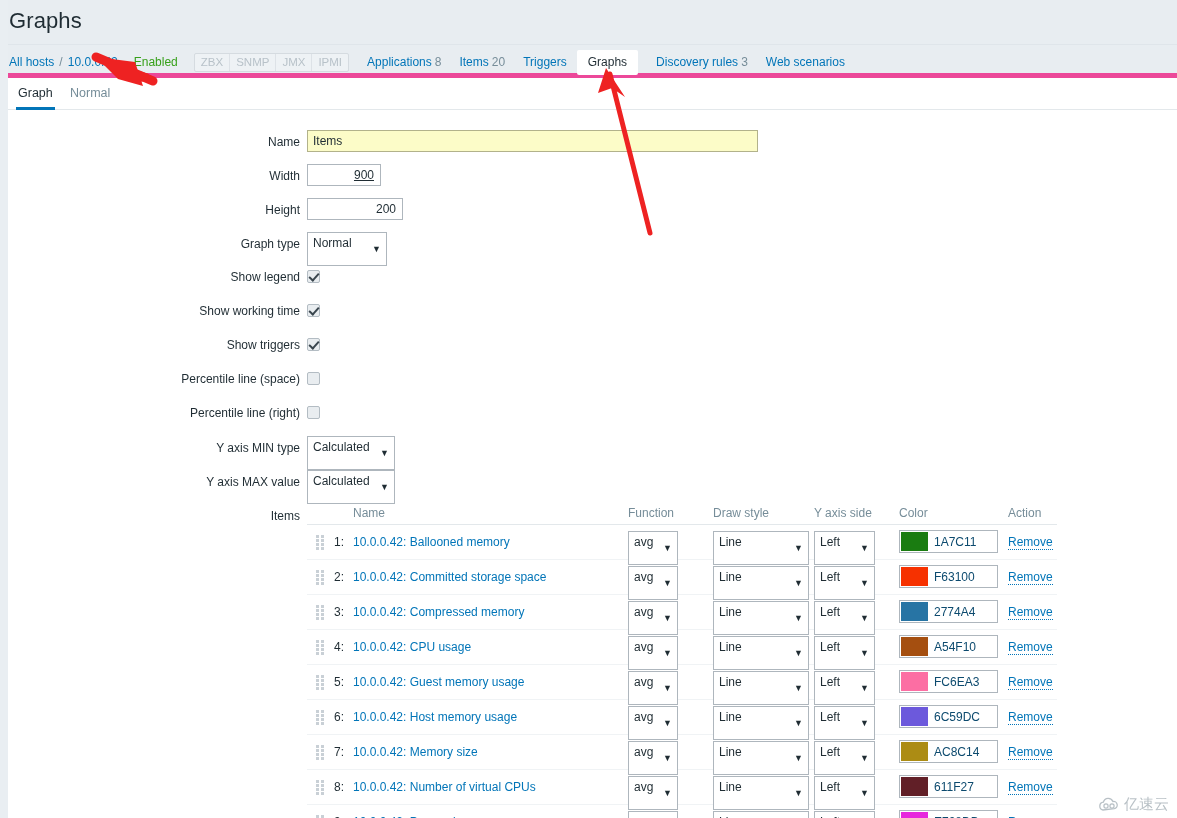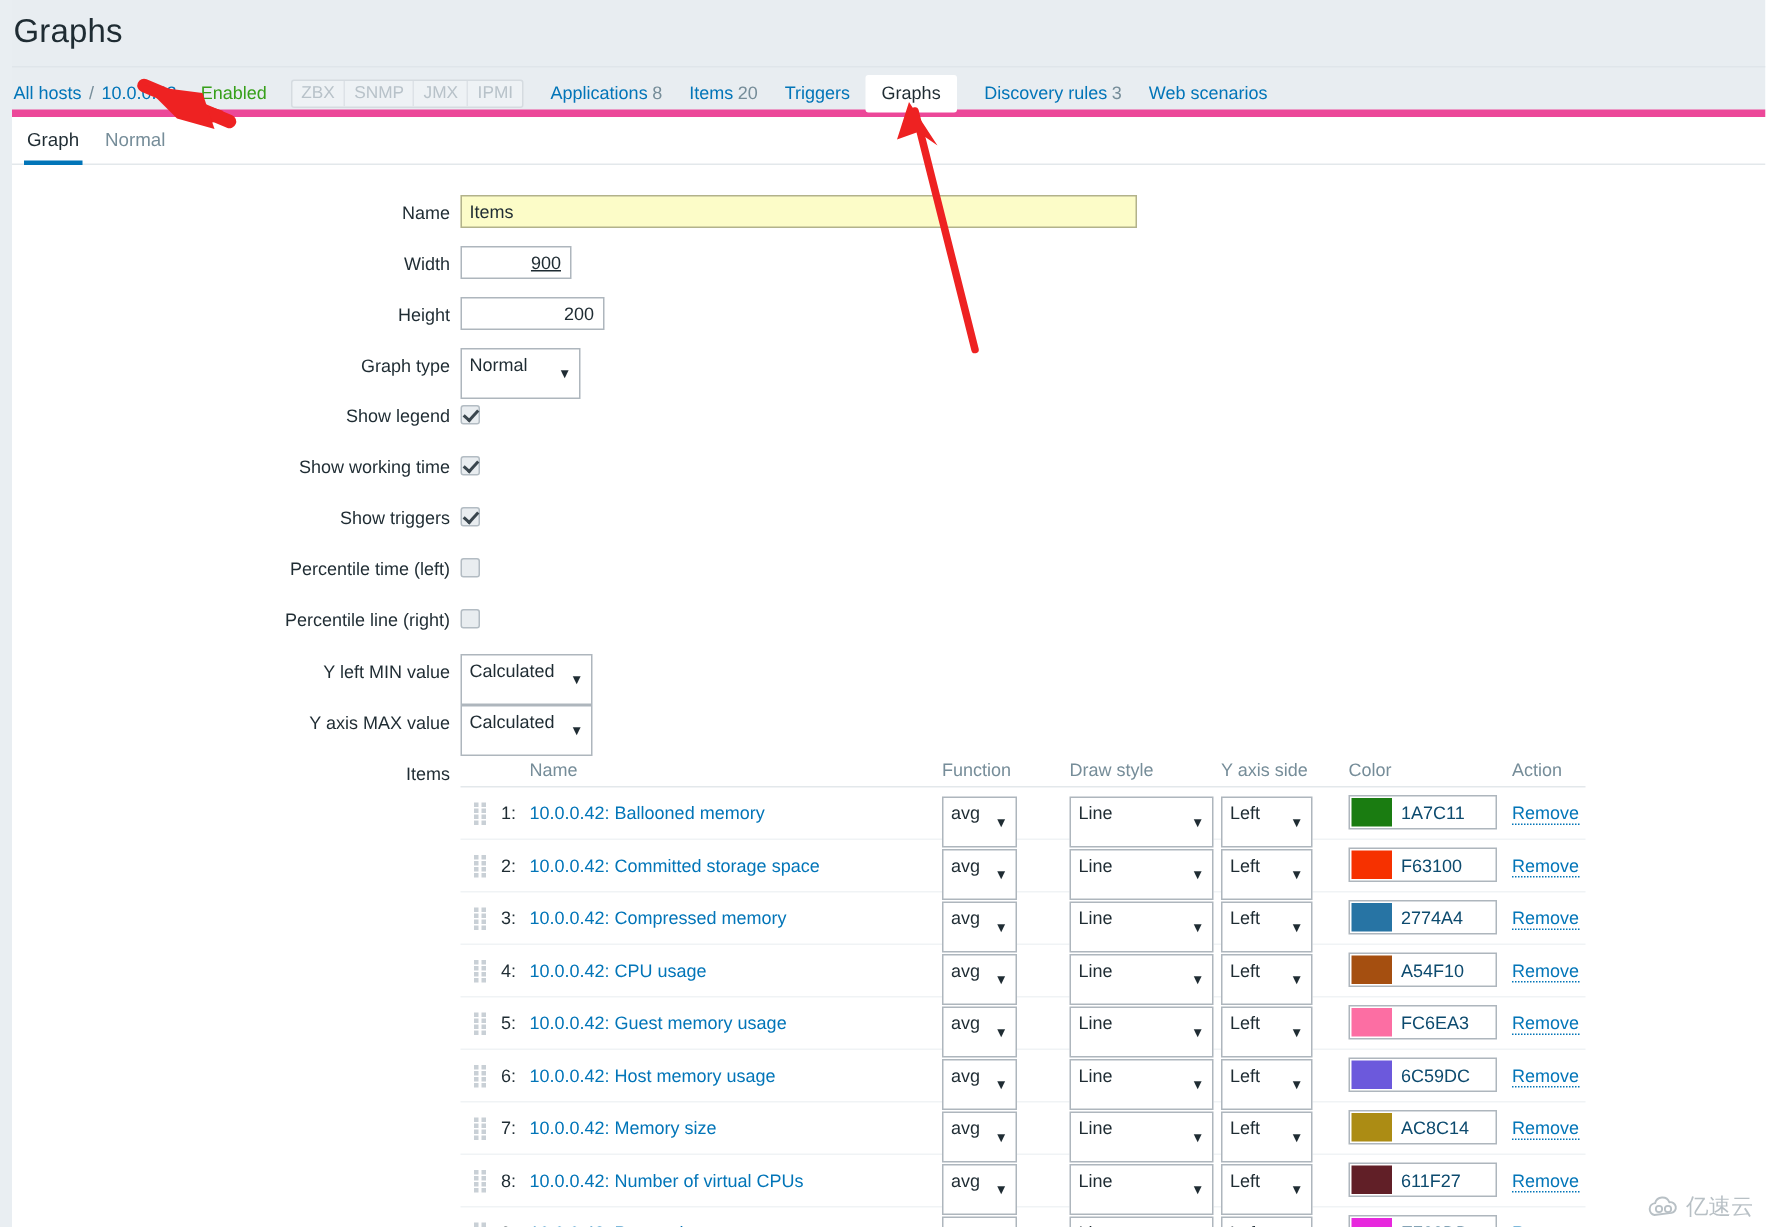--- a/index.html
+++ b/index.html
@@ -338,31 +338,31 @@
       <div class="flabel" style="top:0px;">Show working time</div>
       <div class="cbox checked" style="left:299px; top:1px;"></div>
     </div>
 
     <div class="frow" style="top:226px;">
       <div class="flabel" style="top:0px;">Show triggers</div>
       <div class="cbox checked" style="left:299px; top:1px;"></div>
     </div>
 
     <div class="frow" style="top:260px;">
-      <div class="flabel" style="top:0px;">Percentile time (left)</div>
+      <div class="flabel" style="top:0px;">Percentile line (space)</div>
       <div class="cbox" style="left:299px; top:1px;"></div>
     </div>
 
     <div class="frow" style="top:294px;">
       <div class="flabel" style="top:0px;">Percentile line (right)</div>
       <div class="cbox" style="left:299px; top:1px;"></div>
     </div>
 
     <div class="frow" style="top:325px;">
-      <div class="flabel" style="top:4px;">Y left MIN value</div>
+      <div class="flabel" style="top:4px;">Y axis MIN type</div>
       <div class="sel" style="left:299px; top:0px; width:88px;">
         <span>Calculated</span>
         <span class="caret">▼</span>
       </div>
     </div>
 
     <div class="frow" style="top:359px;">
       <div class="flabel" style="top:4px;">Y axis MAX value</div>
       <div class="sel" style="left:299px; top:0px; width:88px;">
         <span>Calculated</span>

